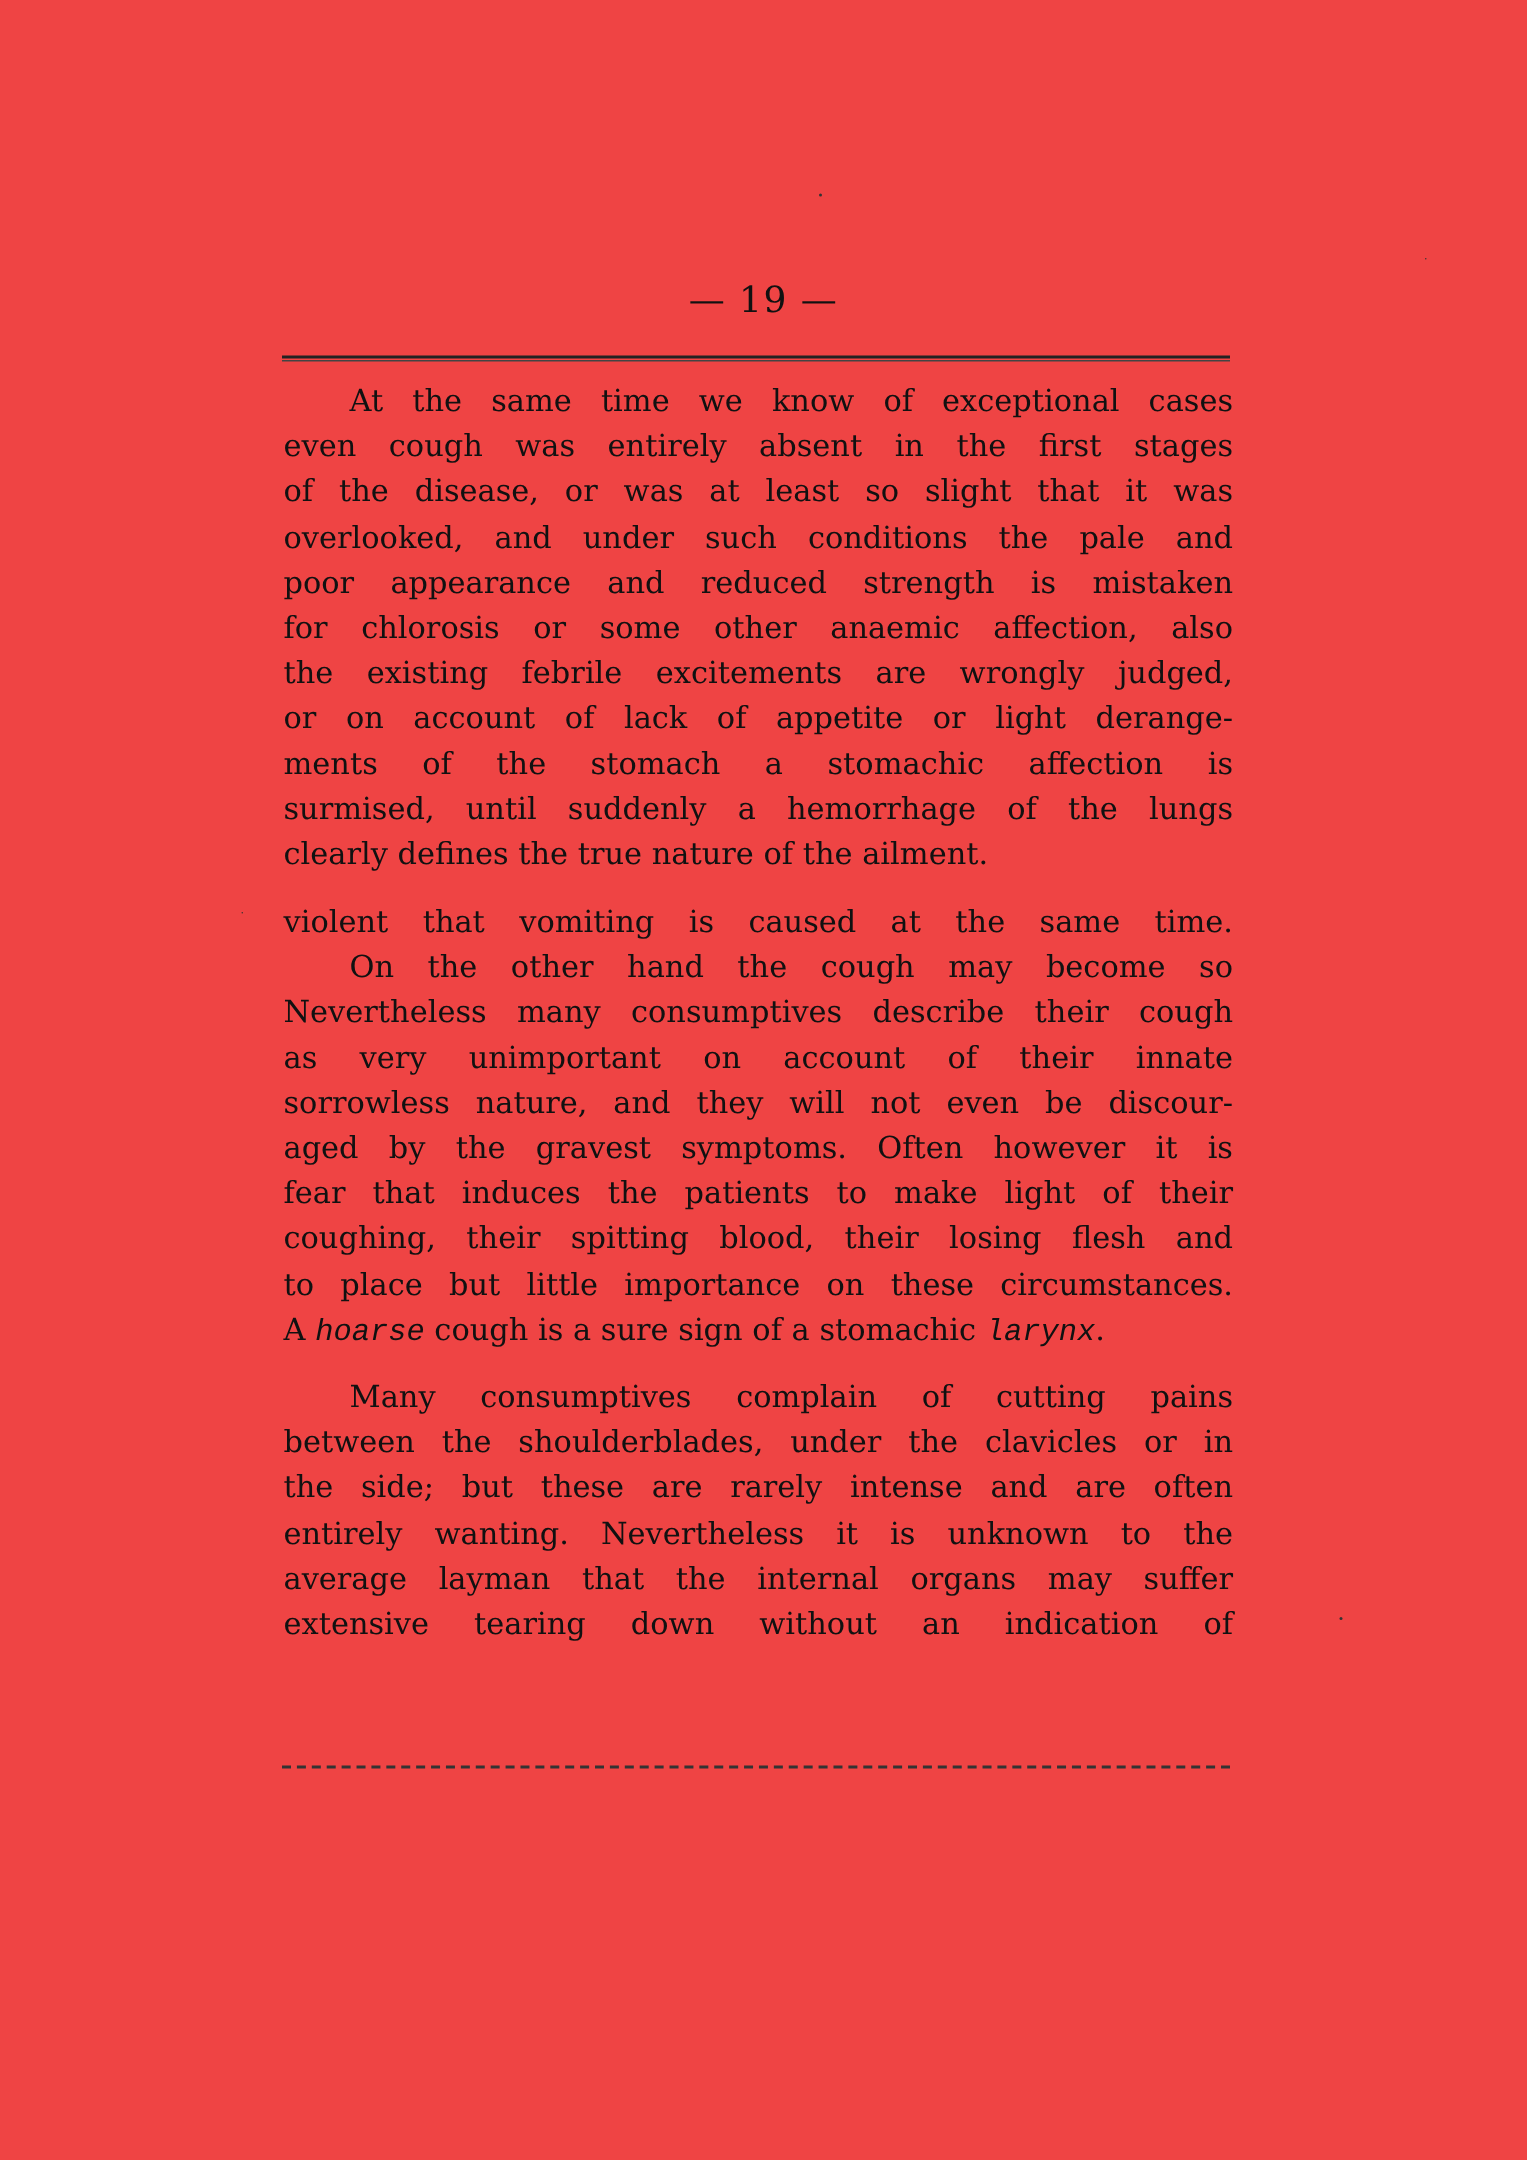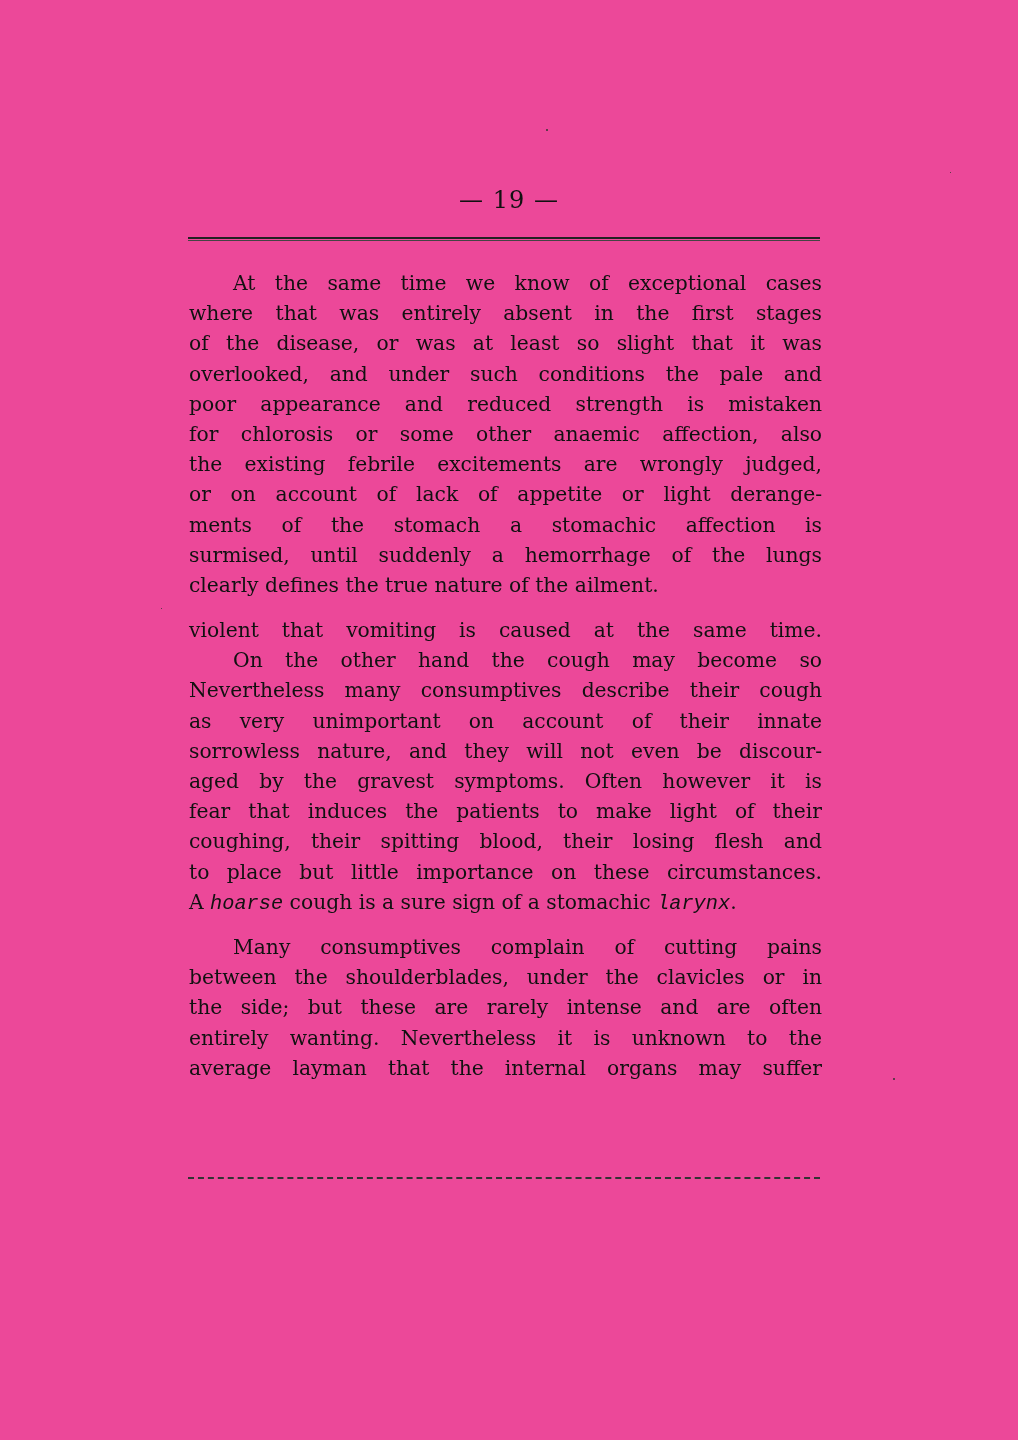--- a/index.html
+++ b/index.html
@@ -1,31 +1,31 @@
 <!DOCTYPE html>
 <html><head>
 <meta charset="utf-8">
 <style>
   html, body { margin: 0; padding: 0; background: #ffffff; }
   body { width: 1018px; height: 1440px; position: relative; overflow: hidden; }
-  .page { position: absolute; left: 0; top: 0; width: 1018px; height: 1440px; background: #ec4899; }
+  .page { position: absolute; left: 0; top: 0; width: 1018px; height: 1440px; background: #ef4444; }
   .page-number {
     position: absolute; left: 0; width: 1018px; top: 186px;
     text-align: center; font-family: "DejaVu Serif", serif; font-size: 24px; color: #111;
     letter-spacing: 1px;
   }
   .rule {
     position: absolute; left: 188px; width: 632px; height: 0;
     border-top: 2px solid #222;
   }
   .rule.top { top: 237px; }
   .rule.top2 { top: 240px; border-top: 1px solid #444; }
   .rule.bottom { top: 1177px; border-top: 2px dashed #333; }
   .text {
-    position: absolute; left: 189px; width: 633px; top: 268px;
+    position: absolute; left: 189px; width: 633px; top: 252px;
     font-family: "DejaVu Serif", serif; font-size: 20.3px; color: #111;
     line-height: 30.2px;
   }
   .para { margin: 0; }
   .line {
     display: block; text-align: justify; text-align-last: justify;
     white-space: nowrap; height: 30.2px; overflow: visible;
   }
   .line.last { text-align-last: left; }
   .line.indent { padding-left: 44px; }
@@ -37,21 +37,21 @@
 <body>
 
 <div class="page">
   <div class="page-number">— 19 —</div>
   <div class="rule top"></div>
   <div class="rule top2"></div>
 
   <div class="text">
     <div class="para">
       <span class="line indent">At the same time we know of exceptional cases</span>
-      <span class="line">where that was entirely absent in the first stages</span>
+      <span class="line">even cough was entirely absent in the first stages</span>
       <span class="line">of the disease, or was at least so slight that it was</span>
       <span class="line">overlooked, and under such conditions the pale and</span>
       <span class="line">poor appearance and reduced strength is mistaken</span>
       <span class="line">for chlorosis or some other anaemic affection, also</span>
       <span class="line">the existing febrile excitements are wrongly judged,</span>
       <span class="line">or on account of lack of appetite or light derange-</span>
       <span class="line">ments of the stomach a stomachic affection is</span>
       <span class="line">surmised, until suddenly a hemorrhage of the lungs</span>
       <span class="line last">clearly defines the true nature of the ailment.</span>
     </div>
@@ -68,20 +68,21 @@
       <span class="line">to place but little importance on these circumstances.</span>
       <span class="line last"><span>A </span><em>hoarse</em><span> cough is a sure sign of a stomachic </span><em>larynx</em><span>.</span></span>
     </div>
 
     <div class="para">
       <span class="line indent">Many consumptives complain of cutting pains</span>
       <span class="line">between the shoulderblades, under the clavicles or in</span>
       <span class="line">the side; but these are rarely intense and are often</span>
       <span class="line">entirely wanting. Nevertheless it is unknown to the</span>
       <span class="line">average layman that the internal organs may suffer</span>
+      <span class="line">extensive tearing down without an indication of</span>
     </div>
   </div>
 
   <div class="rule bottom"></div>
 
   <div class="speck" style="left:546px; top:129px;"></div>
   <div class="speck" style="left:950px; top:172px; width:1px; height:1px;"></div>
   <div class="speck" style="left:893px; top:1078px;"></div>
   <div class="speck" style="left:161px; top:608px; width:1px; height:1px;"></div>
 </div>

